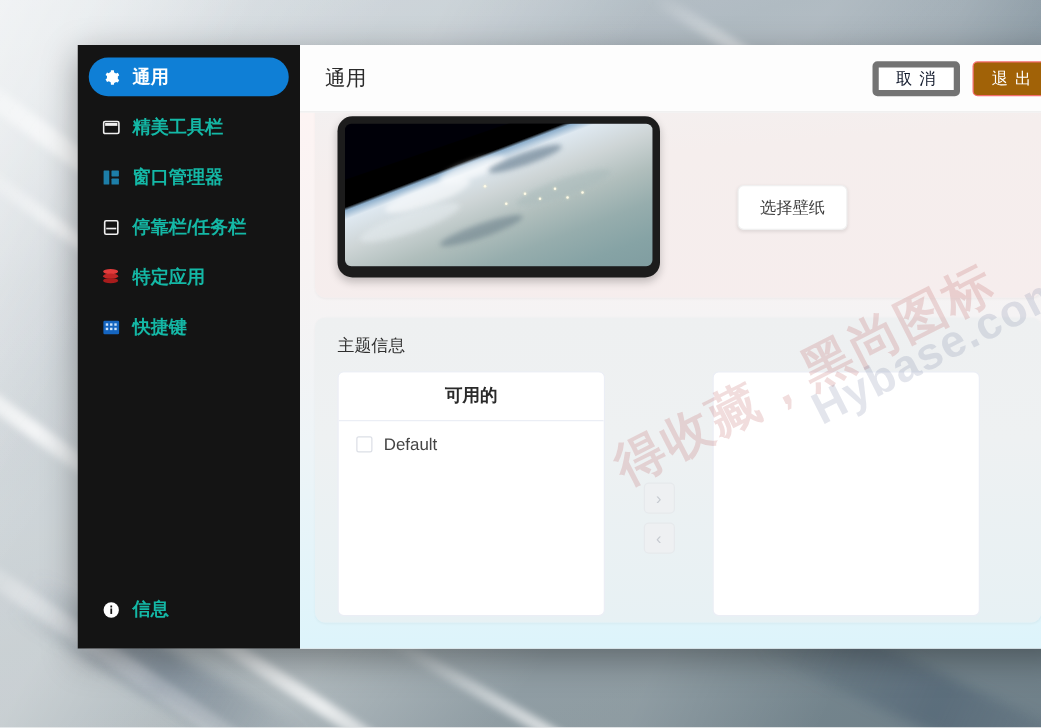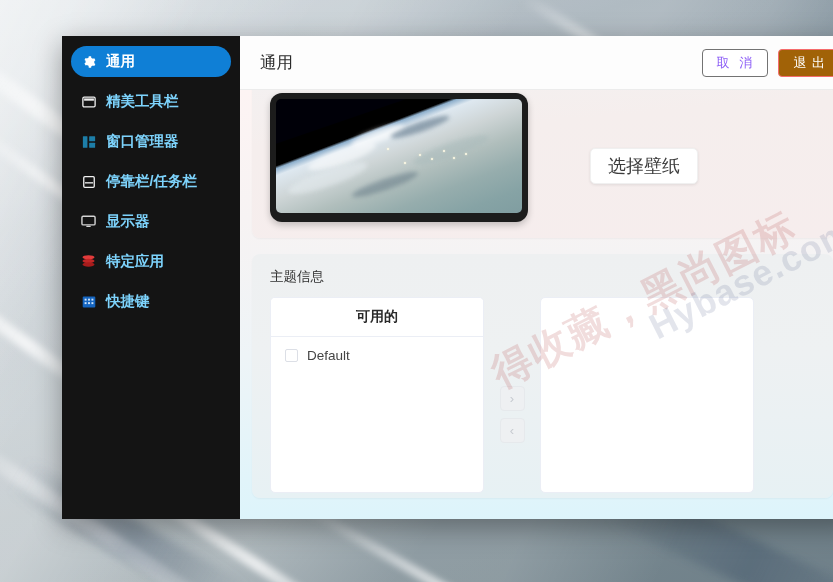--- a/index.html
+++ b/index.html
@@ -62,21 +62,21 @@
   }
   .nav-list { flex: 1 1 auto; padding: 0 9px; }
   .nav-item {
     display: flex;
     align-items: center;
     gap: 10px;
     height: 31px;
     padding: 0 10px;
     border-radius: 16px;
     margin-bottom: 9px;
-    color: #7dd3fc;
+    color: #14b8a6;
     font-size: 14.5px;
     font-weight: bold;
     cursor: pointer;
     white-space: nowrap;
   }
   .nav-item.active { background: #0f7fd6; color: #ffffff; }
   .nav-icon {
     width: 15px; height: 15px;
     display: inline-flex; align-items: center; justify-content: center;
     flex-shrink: 0;
@@ -116,24 +116,23 @@
     height: 28px;
     padding: 0 14px;
     font-size: 13px;
     border-radius: 4px;
     font-family: "Liberation Sans", "DejaVu Sans", sans-serif;
     cursor: pointer;
     letter-spacing: 1px;
   }
   .hdr-btn.cancel {
     background: #ffffff;
-    border: 1px solid #737373;
-    color: #8b5cf6;
+    border: 5px solid #737373;
+    color: #0f172a;
     margin-right: 10px;
-    font-family: Liberation Mono, monospace;
   }
   .hdr-btn.exit {
     background: #a16207;
     border: 1px solid #f56c6c;
     color: #ffffff;
   }
 
   
   #pane-body {
     flex: 1 1 auto;
@@ -203,21 +202,21 @@
     box-shadow: 0 0 2px #fff6cf;
   }
   #select-wallpaper-btn {
     margin-left: 62px;
     margin-bottom: 38px;
     height: 36px;
     padding: 0 17px;
     background: #ffffff;
     border: 1px solid #f0f0f0;
     border-radius: 5px;
-    font-size: 18px;
+    font-size: 13px;
     color: #3d3d3d;
     cursor: pointer;
     box-shadow: 0 1px 3px rgba(0,0,0,0.09);
     font-family: "Liberation Sans", "DejaVu Sans", sans-serif;
   }
 
   #theme-card {
     margin-top: 16px;
     height: 244px;
     background: linear-gradient(180deg, #eef0f1 0%, #eef1f2 40%, #e7f1f4 100%);
@@ -226,21 +225,21 @@
   }
   #theme-title {
     font-size: 13.5px;
     font-weight: normal;
     color: #2f2f2f;
     margin-bottom: 11px;
   }
   #transfer {
     display: flex;
     align-items: flex-start;
-    gap: 1px;
+    gap: 16px;
   }
   .transfer-panel {
     width: 214px;
     height: 196px;
     background: #ffffff;
     border: 1px solid #ebeef5;
     border-radius: 5px;
     display: flex;
     flex-direction: column;
     overflow: hidden;
@@ -406,29 +405,20 @@
         <div class="nav-item">
           <span class="nav-icon">
             <svg width="14" height="14" viewBox="0 0 16 16">
               <rect x="2" y="1.8" width="12" height="12.4" rx="1.3" fill="none" stroke="#f0f0f0" stroke-width="1.5"></rect>
               <rect x="3.4" y="8.2" width="9.2" height="1.5" fill="#f0f0f0"></rect>
             </svg>
           </span>
           <span>停靠栏/任务栏</span>
         </div>
 
-        <div class="nav-item">
-          <span class="nav-icon">
-            <svg width="15" height="15" viewBox="0 0 16 16">
-              <rect x="1" y="2.4" width="14" height="9.2" rx="1.3" fill="none" stroke="#d4d4d4" stroke-width="1.5"></rect>
-              <rect x="5.6" y="12.4" width="4.8" height="1.4" rx="0.5" fill="#d4d4d4"></rect>
-            </svg>
-          </span>
-          <span>显示器</span>
-        </div>
 
         <div class="nav-item">
           <span class="nav-icon">
             <svg width="15" height="15" viewBox="0 0 16 16">
               <ellipse cx="8" cy="3.5" rx="6.4" ry="2.3" fill="#e23b3b"></ellipse>
               <ellipse cx="8" cy="7.4" rx="6.4" ry="2.3" fill="#c02626"></ellipse>
               <ellipse cx="8" cy="11.2" rx="6.4" ry="2.3" fill="#a81c1c"></ellipse>
             </svg>
           </span>
           <span>特定应用</span>
@@ -444,20 +434,32 @@
               <rect x="3" y="8.2" width="2.2" height="2.2" fill="#cfe4fa"></rect>
               <rect x="6.9" y="8.2" width="2.2" height="2.2" fill="#cfe4fa"></rect>
               <rect x="10.8" y="8.2" width="2.2" height="2.2" fill="#cfe4fa"></rect>
             </svg>
           </span>
           <span>快捷键</span>
         </div>
 
       </div>
 
+      <div class="nav-foot">
+        <div class="nav-item">
+          <span class="nav-icon">
+            <svg width="14" height="14" viewBox="0 0 16 16">
+              <circle cx="8" cy="8" r="7" fill="#ffffff"></circle>
+              <rect x="7.2" y="6.6" width="1.6" height="5" fill="#141414"></rect>
+              <rect x="7.2" y="3.9" width="1.6" height="1.8" fill="#141414"></rect>
+            </svg>
+          </span>
+          <span>信息</span>
+        </div>
+      </div>
     </nav>
 
     <section id="pane">
 
       <header id="pane-header">
         <div id="pane-title">通用</div>
         <button class="hdr-btn cancel">取 消</button>
         <button class="hdr-btn exit">退 出</button>
       </header>
 

